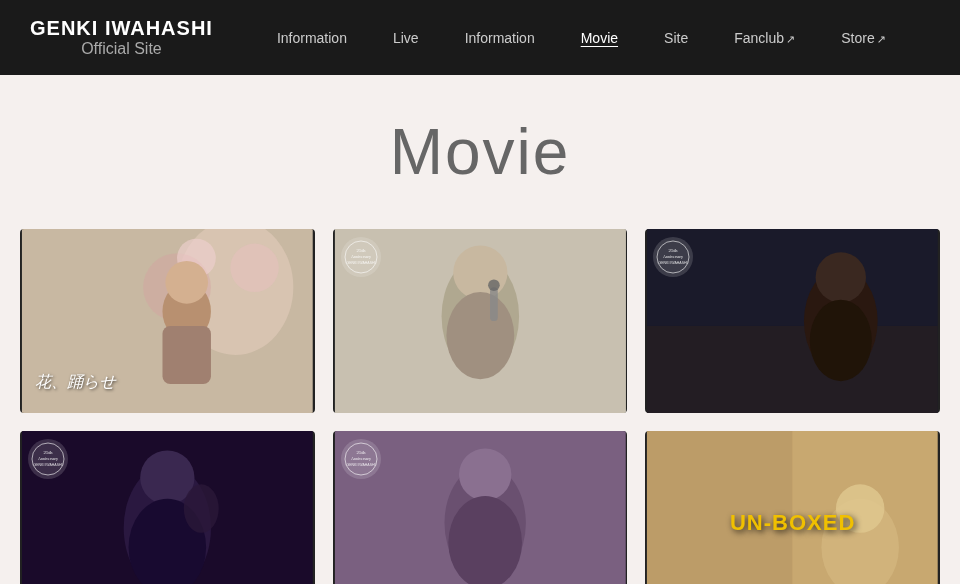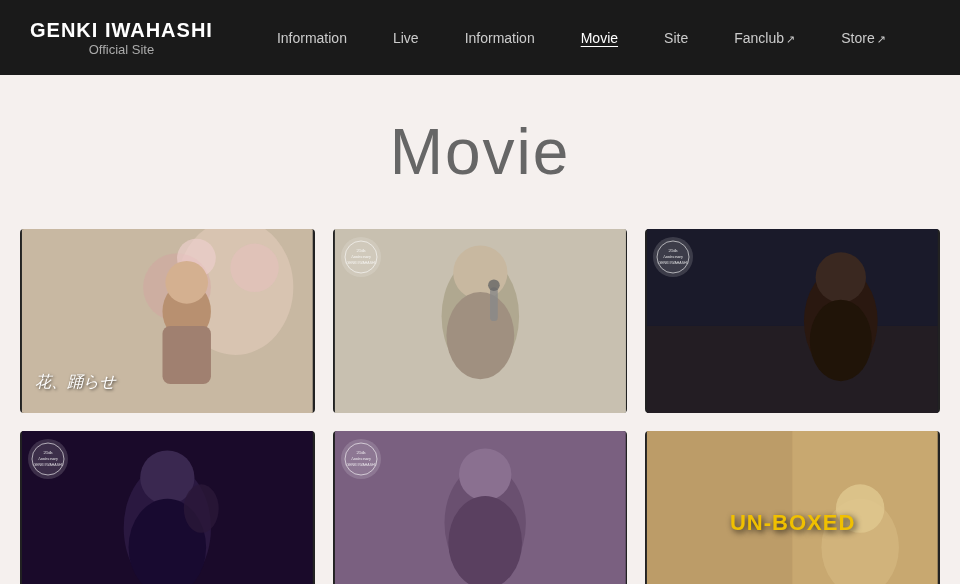--- a/index.html
+++ b/index.html
@@ -21,21 +21,21 @@
     }
     .logo-name {
       color: white;
       font-size: 20px;
       font-weight: 800;
       letter-spacing: 1px;
       white-space: nowrap;
     }
     .logo-subtitle {
       color: #aaa;
-      font-size: 13px;
+      font-size: 16px;
       text-align: center;
     }
     nav {
       display: flex;
       align-items: center;
       gap: 18px;
       flex: 1;
       text-align: right;
     }
     .nav-item {

